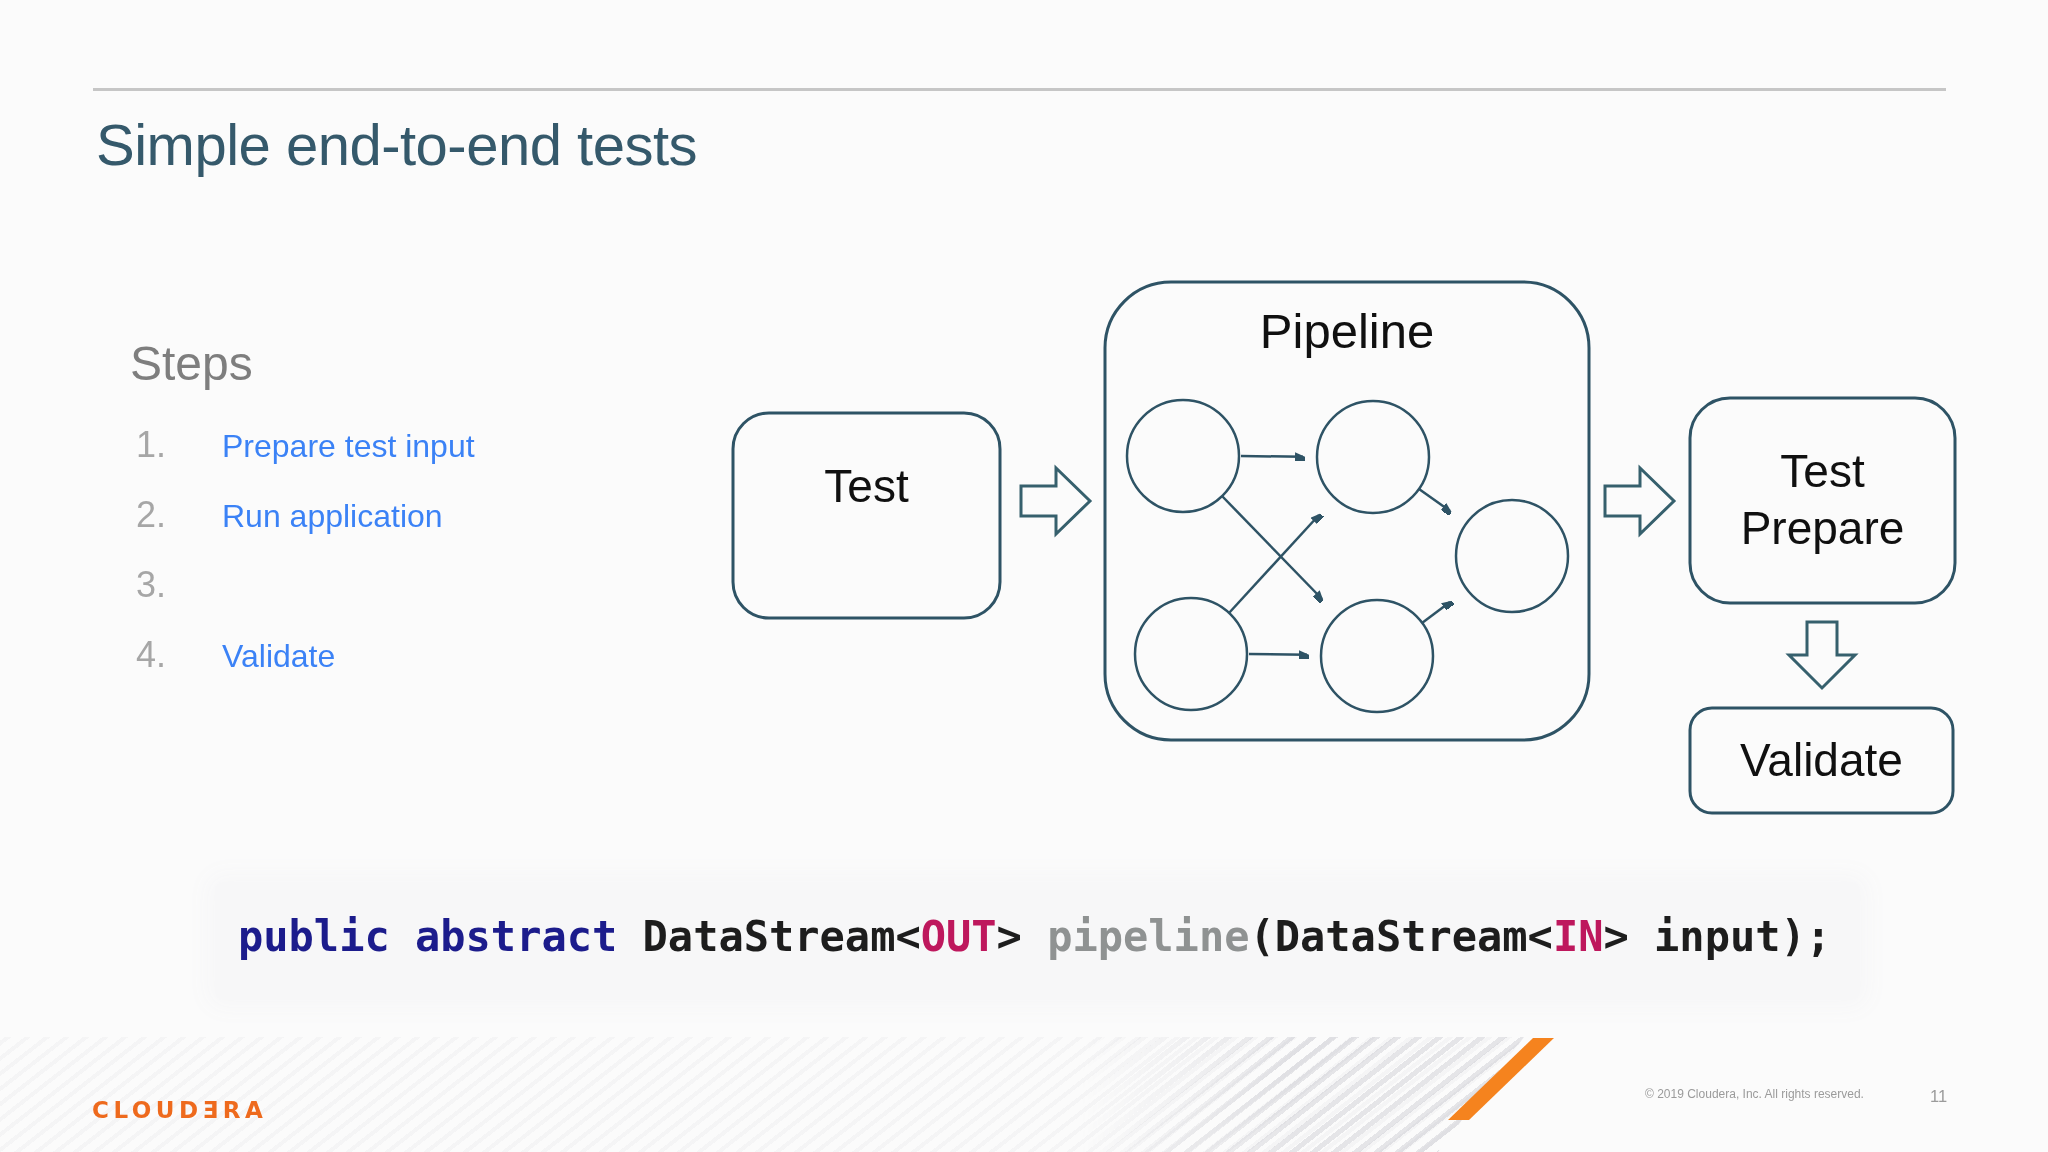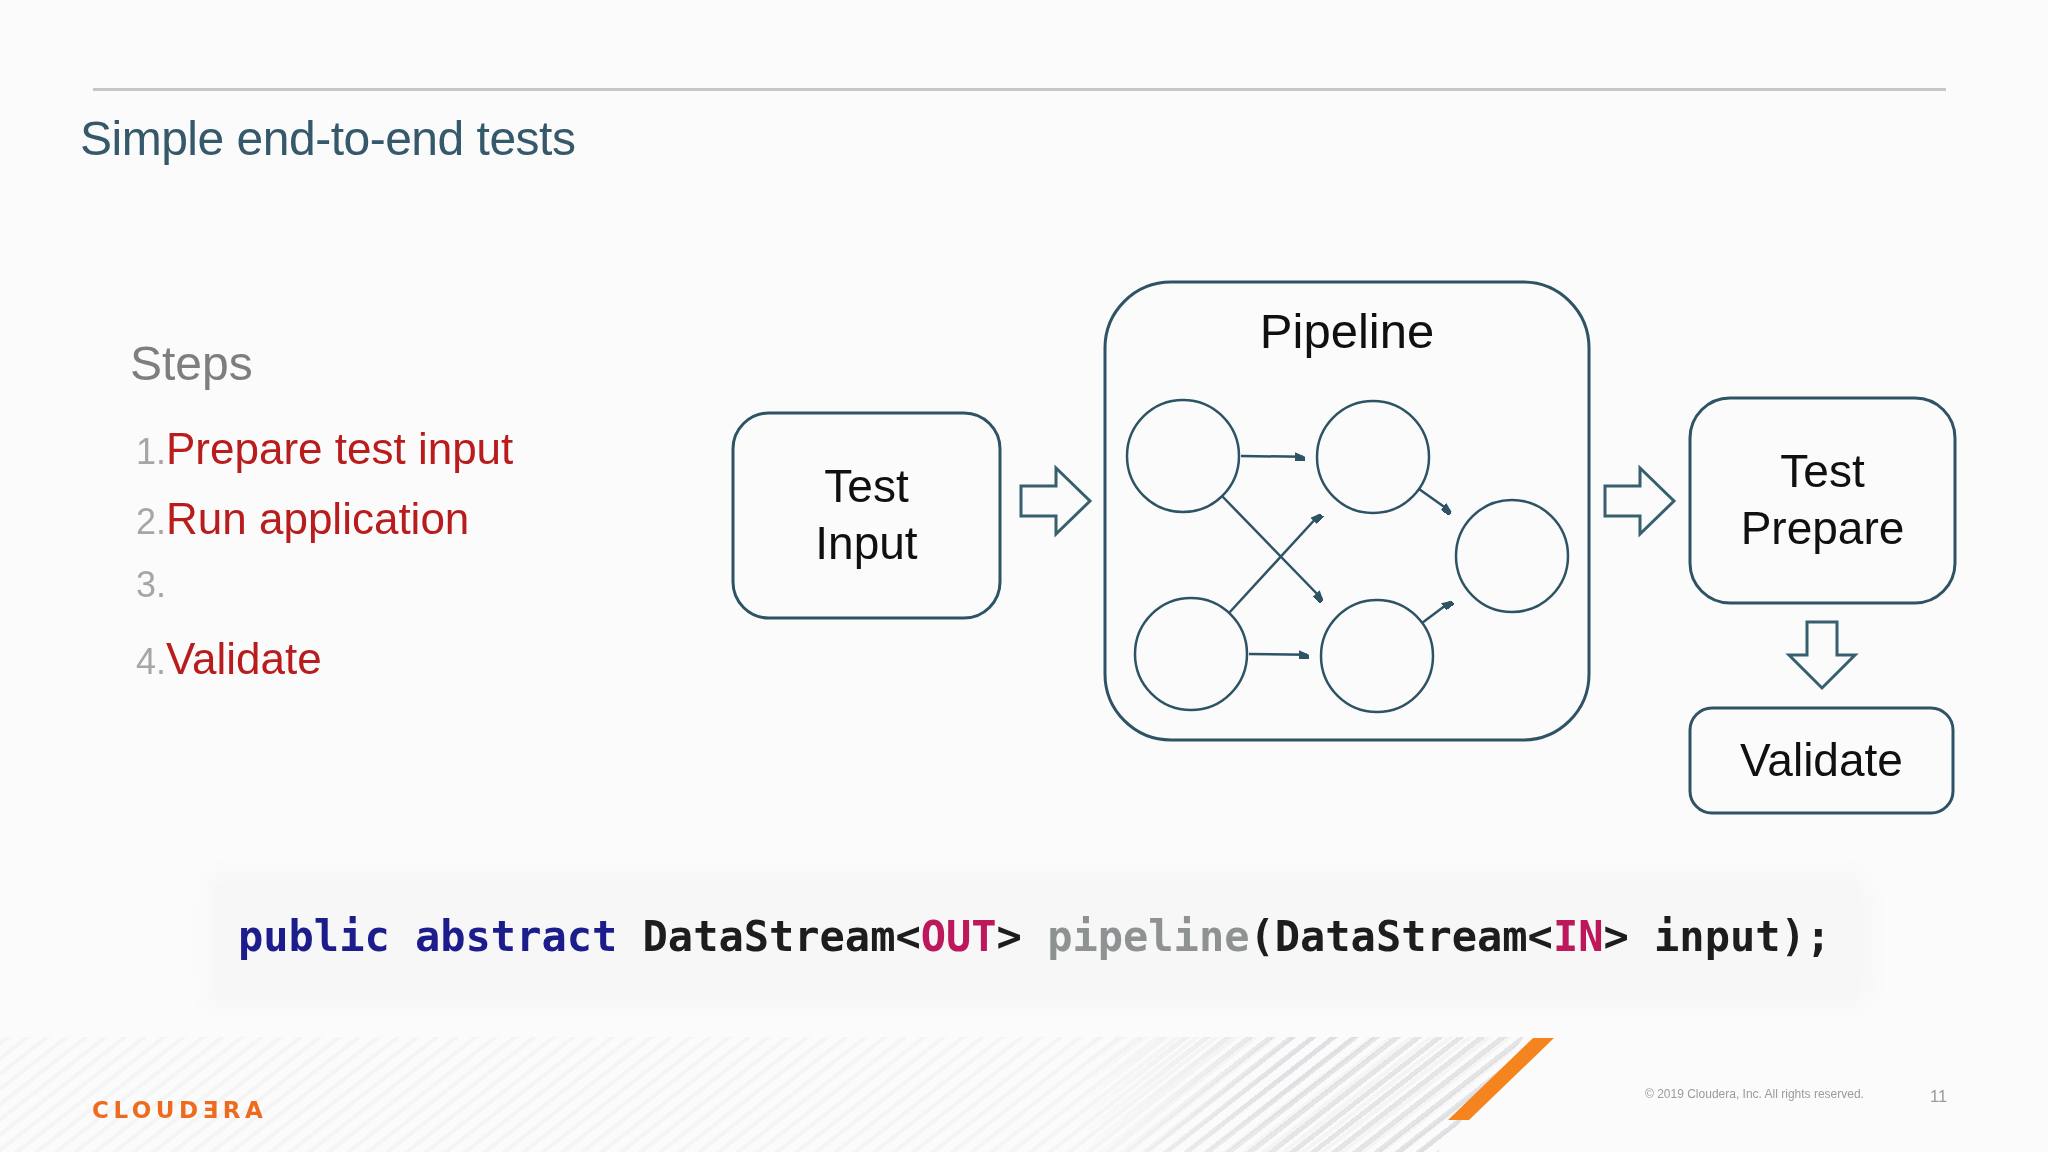--- a/index.html
+++ b/index.html
@@ -11,37 +11,38 @@
     overflow: hidden;
     font-family: "Liberation Sans", sans-serif;
   }
   .abs { position: absolute; }
 
   .top-rule {
     left: 93px; top: 88px; width: 1853px; height: 3px;
     background: #c6c6c6;
   }
   .page-title {
-    left: 80px; top: 110px;
-    font-size: 48px; line-height: 1.2;
+    left: 96px; top: 110px;
+    font-size: 58px; line-height: 1.2;
     color: #35596b; letter-spacing: -0.5px;
   }
 
   .steps-heading {
     left: 130px; top: 338px;
     font-size: 48px; line-height: 1.1; color: #7e7e7e;
   }
   .steps-list { left: 126px; top: 424px; }
   .step-row { display: flex; align-items: baseline; height: 70px; }
   .step-num {
     width: 40px; text-align: right;
     font-size: 36px; color: #a6a6a6;
   }
   .step-label {
-    font-size: 44px; color: #b91c1c;
+    margin-left: 56px;
+    font-size: 32px; color: #3b82f6;
   }
 
   .diagram-svg { left: 0; top: 0; width: 2048px; height: 1152px; }
 
   .box-label {
     color: #101010; text-align: center;
     font-size: 46px; line-height: 57px;
   }
   .lbl-test-input  { left: 733px;  top: 458px; width: 267px; }
   .lbl-pipeline    { left: 1105px; top: 303px; width: 484px; font-size: 49px; }
@@ -160,21 +161,20 @@
 
     <rect x="1690" y="398" width="265" height="205" rx="40" fill="#fbfbfb" stroke="#2e5365" stroke-width="3"></rect>
 
     <polygon points="1807,622 1837,622 1837,655 1855,655 1822,688 1789,655 1807,655" fill="#fbfbfb" stroke="#36606d" stroke-width="3" stroke-linejoin="miter"></polygon>
 
     <rect x="1690" y="708" width="263" height="105" rx="22" fill="#fbfbfb" stroke="#2e5365" stroke-width="3"></rect>
   </svg>
 
   <div class="abs box-label lbl-test-input">
     <div>Test</div>
-    <div>Input</div>
   </div>
   <div class="abs box-label lbl-pipeline">Pipeline</div>
   <div class="abs box-label lbl-test-output">
     <div>Test</div>
     <div>Prepare</div>
   </div>
   <div class="abs box-label lbl-validate">Validate</div>
 
   <div class="abs code-backdrop"></div>
   <div class="abs code-line"><span class="k">public abstract </span><span class="t">DataStream&lt;</span><span class="r">OUT</span><span class="t">&gt; </span><span class="g">pipeline</span><span class="t">(DataStream&lt;</span><span class="r">IN</span><span class="t">&gt; input);</span></div>

